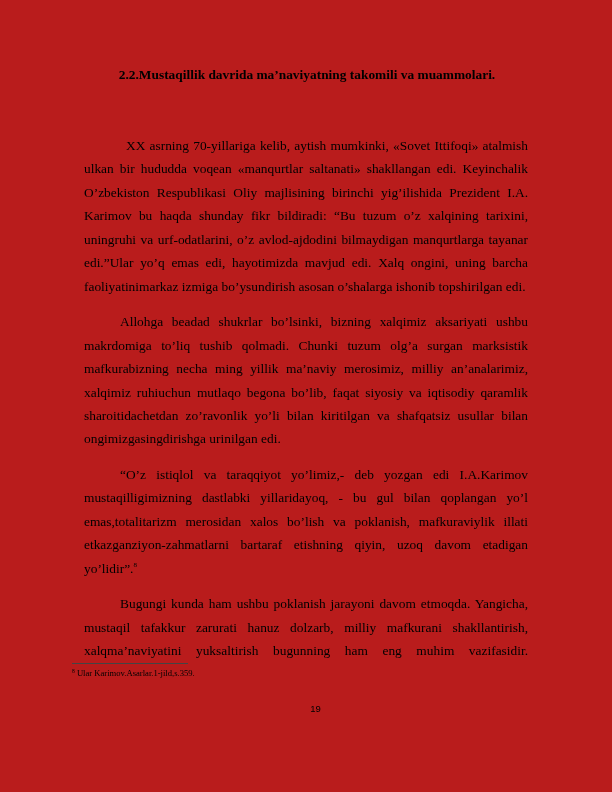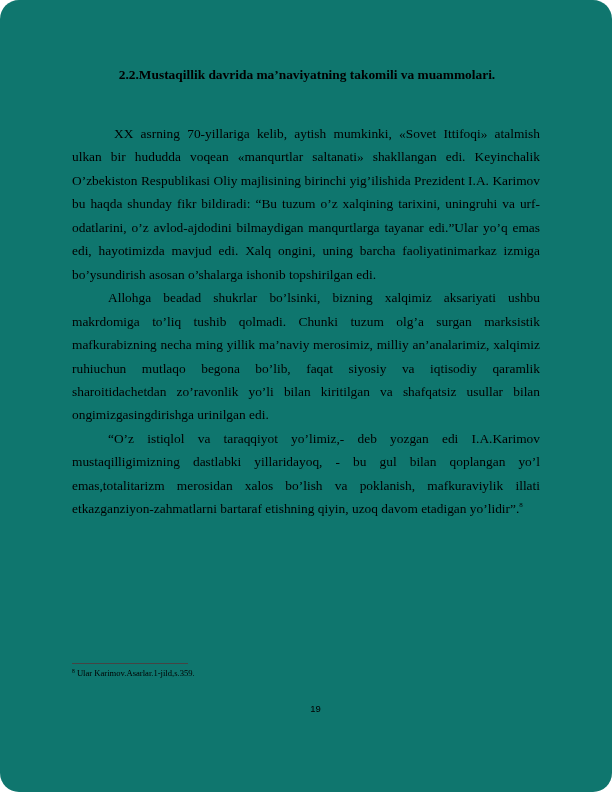--- a/index.html
+++ b/index.html
@@ -12,22 +12,21 @@
     height: 792px;
     position: relative;
     overflow: hidden;
     font-family: "Liberation Serif", "DejaVu Serif", serif;
     color: #000000;
   }
   .page {
     position: absolute;
     left: 0; top: 0;
     width: 612px; height: 792px;
-    background: #0f766e;
-    border-radius: 19px;
+    background: #b91c1c;
   }
   .heading {
     position: absolute;
     left: 0;
     top: 66px;
     width: 612px;
     text-align: center;
     font-weight: bold;
     font-size: 13.4px;
     line-height: 18px;
@@ -36,21 +35,21 @@
   }
   .body-text {
     position: absolute;
     left: 72px;
     top: 122px;
     width: 468px;
     font-size: 13.4px;
     line-height: 23.45px;
   }
   .para {
-    margin: 0;
+    margin: 12px;
     text-align: justify;
     text-indent: 36px;
   }
   .para.first {
     text-indent: 42px;
   }
   .para.last-justified {
     text-align-last: justify;
   }
   sup.fnref {
@@ -96,20 +95,21 @@
 <body>
 
 <div class="page">
 
   <div class="heading">2.2.Mustaqillik davrida ma’naviyatning takomili va muammolari.</div>
 
   <div class="body-text">
     <p class="para first">XX asrning 70-yillariga kelib, aytish mumkinki, «Sovet Ittifoqi» atalmish ulkan bir hududda voqean «manqurtlar saltanati» shakllangan edi. Keyinchalik O’zbekiston Respublikasi Oliy majlisining birinchi yig’ilishida Prezident I.A. Karimov bu haqda shunday fikr bildiradi: “Bu tuzum o’z xalqining tarixini, uningruhi va urf-odatlarini, o’z avlod-ajdodini bilmaydigan manqurtlarga tayanar edi.”Ular yo’q emas edi, hayotimizda mavjud edi. Xalq ongini, uning barcha faoliyatinimarkaz izmiga bo’ysundirish asosan o’shalarga ishonib topshirilgan edi.</p>
     <p class="para">Allohga beadad shukrlar bo’lsinki, bizning xalqimiz aksariyati ushbu makrdomiga to’liq tushib qolmadi. Chunki tuzum olg’a surgan marksistik mafkurabizning necha ming yillik ma’naviy merosimiz, milliy an’analarimiz, xalqimiz ruhiuchun mutlaqo begona bo’lib, faqat siyosiy va iqtisodiy qaramlik sharoitidachetdan zo’ravonlik yo’li bilan kiritilgan va shafqatsiz usullar bilan ongimizgasingdirishga urinilgan edi.</p>
     <p class="para"><span>“O’z istiqlol va taraqqiyot yo’limiz,- deb yozgan edi I.A.Karimov mustaqilligimizning dastlabki yillaridayoq, - bu gul bilan qoplangan yo’l emas,totalitarizm merosidan xalos bo’lish va poklanish, mafkuraviylik illati etkazganziyon-zahmatlarni bartaraf etishning qiyin, uzoq davom etadigan yo’lidir”.</span><sup class="fnref">8</sup></p>
+    <p class="para last-justified">Bugungi kunda ham ushbu poklanish jarayoni davom etmoqda. Yangicha, mustaqil tafakkur zarurati hanuz dolzarb, milliy mafkurani shakllantirish, xalqma’naviyatini yuksaltirish bugunning ham eng muhim vazifasidir.</p>
   </div>
 
   <div class="footnote-rule"></div>
   <div class="footnote"><sup>8</sup> <span>Ular Karimov.Asarlar.1-jild,s.359.</span></div>
 
   <div class="page-number">19</div>
 
 </div>
 
 </body></html>

